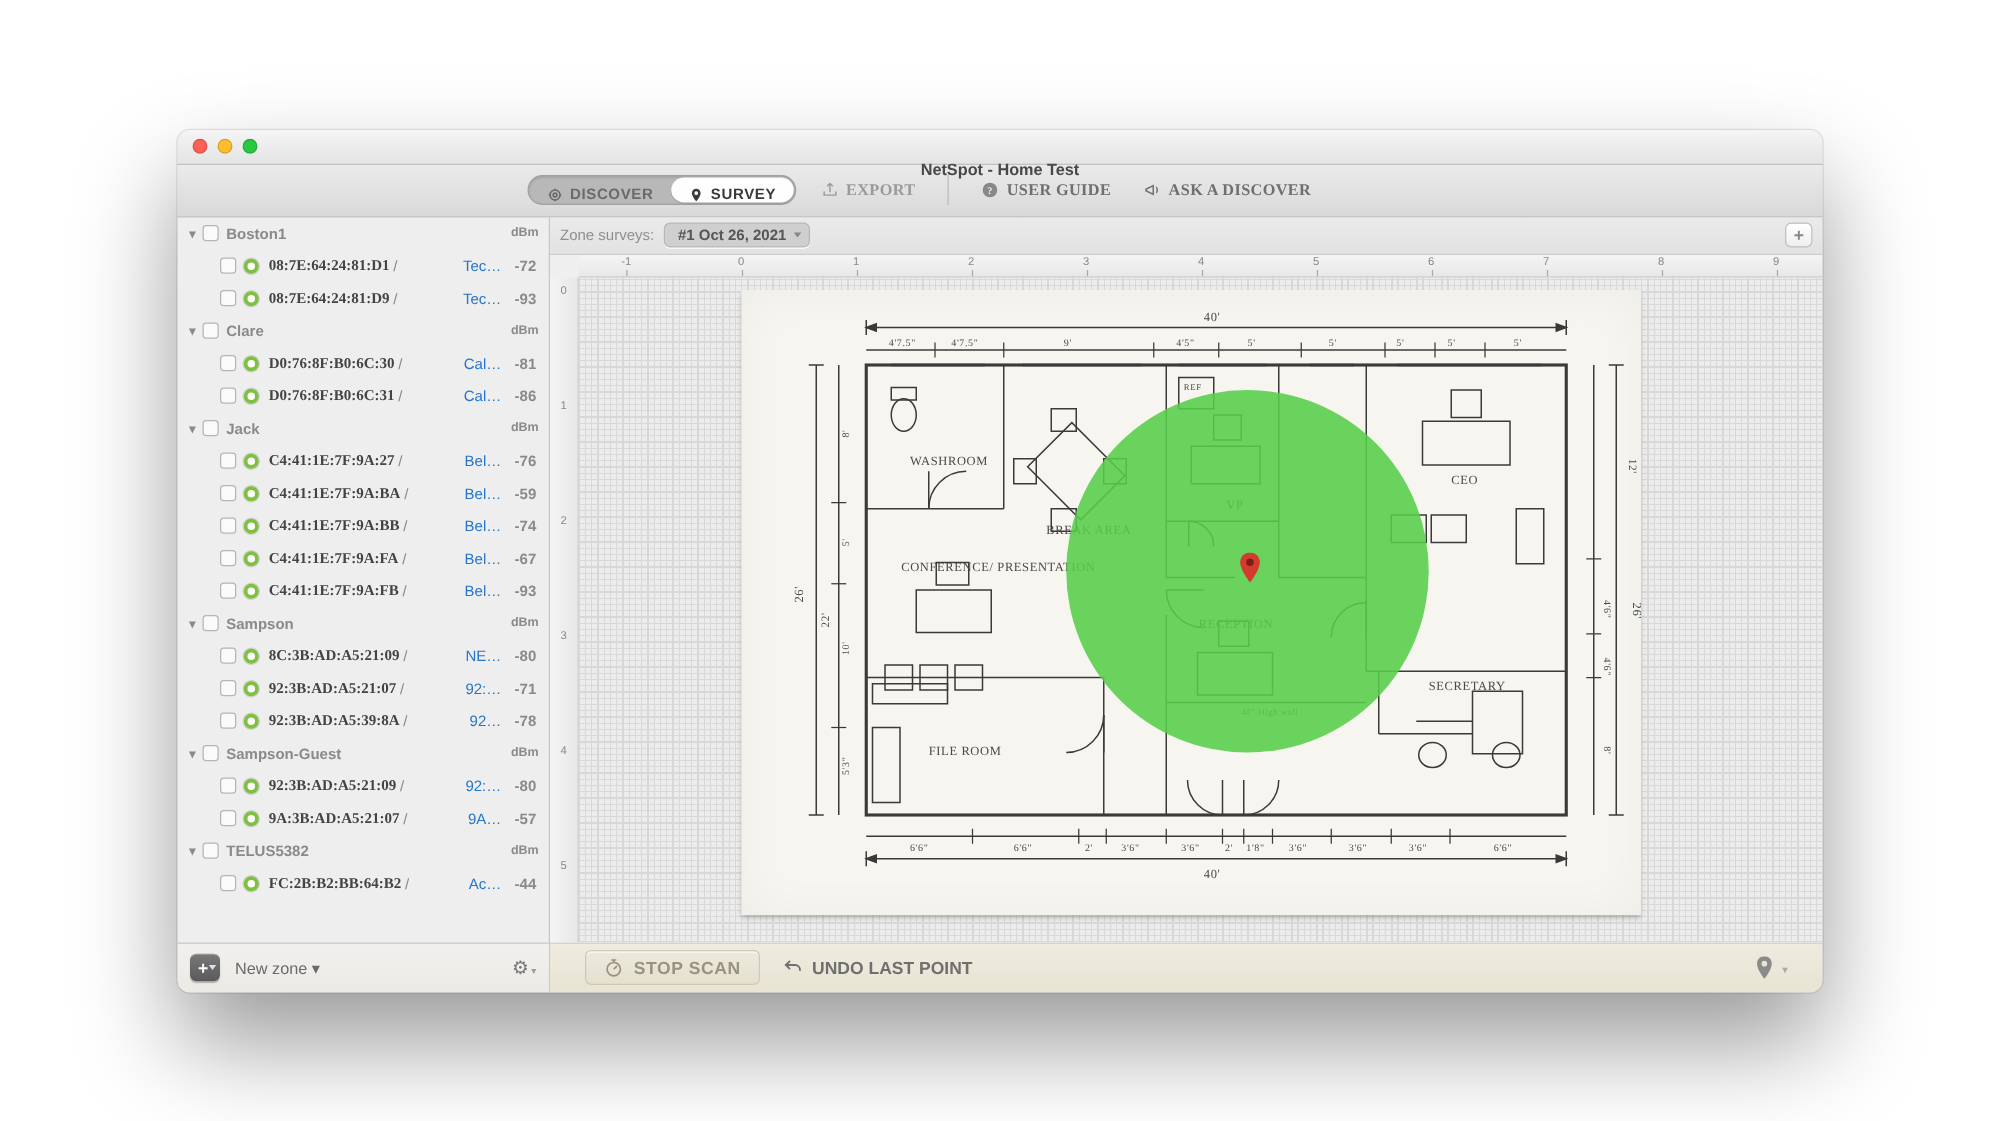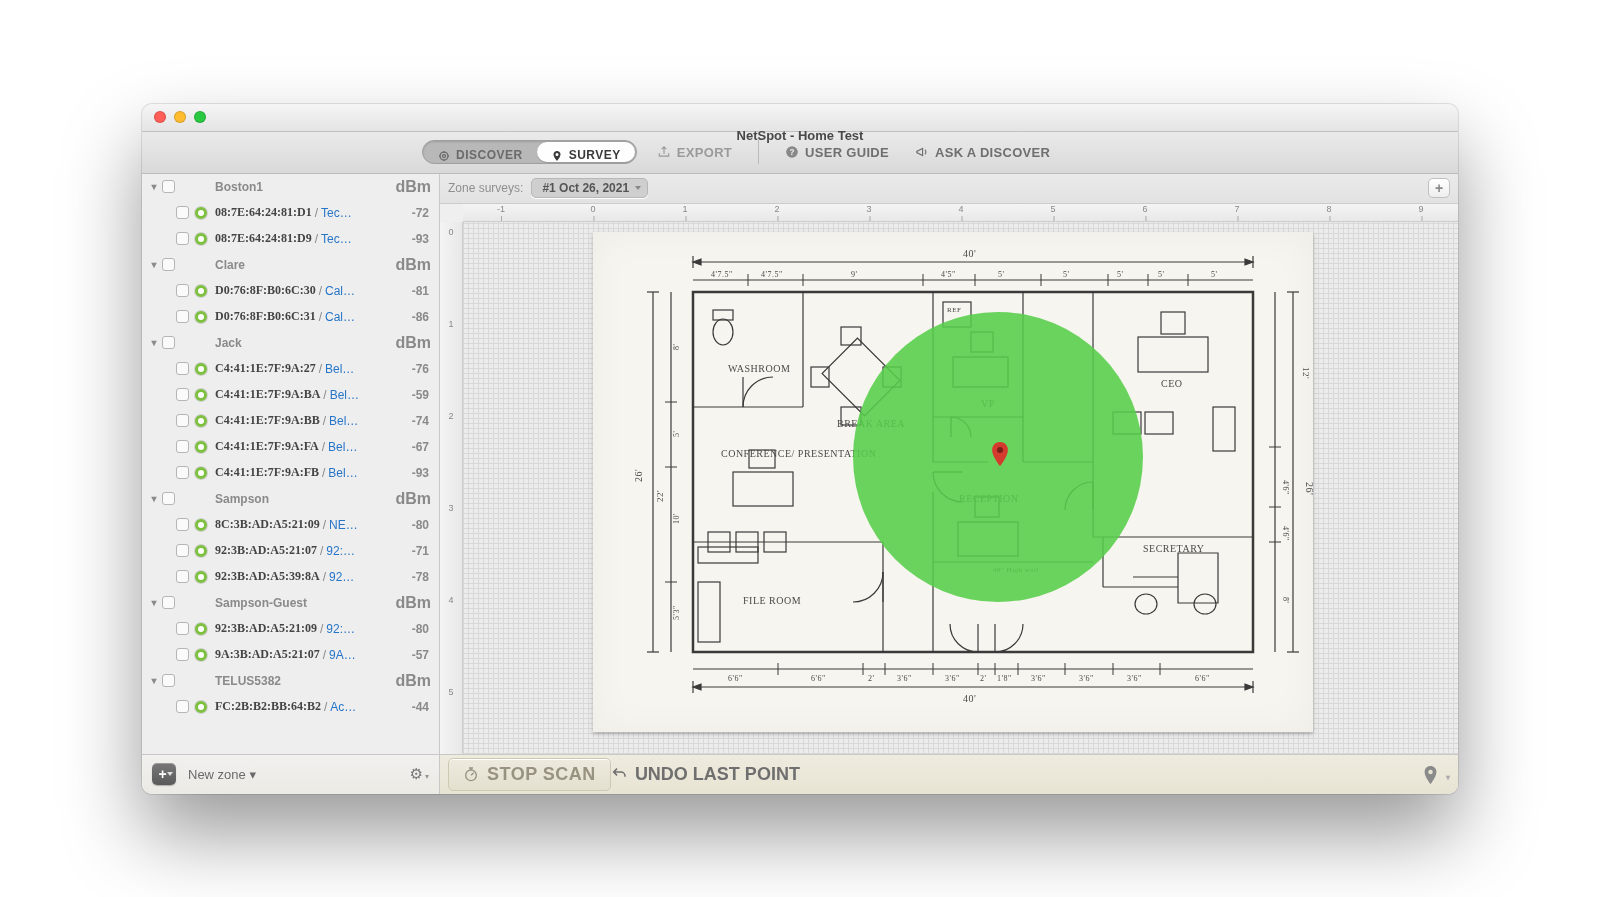--- a/index.html
+++ b/index.html
@@ -53,21 +53,21 @@
     display:flex; align-items:flex-end; gap:6px;
     padding: 0 14px;
     font-size:12px; font-weight:700; letter-spacing:0.5px;
     color:#6a6a6a; border-radius:20px; cursor:pointer;
   }
   .seg-btn.active { background:#fefefe; color:#3a3a3a; box-shadow: 0 1px 1px rgba(0,0,0,0.15); }
   .seg-btn svg { width:12px; height:12px; }
   .tb-btn {
     display:flex; align-items:center; gap:6px;
     font-size:13px; font-weight:600; color:#9a9a9a; letter-spacing:0.3px;
-    cursor:pointer; padding: 4px 6px;
+    cursor:pointer; padding: 4px 6px; font-family: Liberation Serif, serif;
   }
   .tb-btn.enabled { color:#6f6f6f; }
   .tb-btn svg { width:14px; height:14px; }
   .divider-v { width:1px; height:24px; background:#bbb; margin:0 6px; }
   .body { flex:1; display:flex; overflow:hidden; }
   
   .sidebar {
     width: 298px; flex:none;
     background:#eeeeee;
     border-right:1px solid #c8c8c8;
@@ -77,35 +77,35 @@
   .grp-header {
     display:flex; align-items:center; height:26px;
     padding: 0 8px 0 6px; font-size:12px;
     color:#8a8a8a; font-weight:700;
   }
   .grp-header .chev { width:12px; text-align:center; color:#8a8a8a; margin-right:2px; font-size:10px;}
   .cb {
     width:13px; height:13px; border:1px solid #b5b5b5; border-radius:3px;
     background:#fafafa; margin-right:6px; flex:none;
   }
-  .grp-header .name { flex:1;margin-left:34px; }
-  .grp-header .unit { font-size:16px; font-weight:600; }
+  .grp-header .name { flex:1; }
+  .grp-header .unit { font-size:10px; font-weight:600; }
   .net-row {
     display:flex; align-items:center; height:26px;
     padding: 0 4px 0 34px; font-size:12px;
   }
   .net-row:nth-child(even){ }
   .pill {
     width:12px; height:12px; border-radius:50%;
     background:#fff; border:3px solid #7ec13f; margin-right:8px; flex:none;
     box-shadow:0 0 0 1px #d0d0d0;
   }
   .mac { font-weight:700; color:#444;font-family:Liberation Serif, serif; }
   .slash { color:#888; margin: 0 3px; }
-  .vendor { color:#2675c8; flex:1; overflow:hidden; text-overflow:ellipsis; white-space:nowrap;}
+  .vendor { color:#2675c8; flex:1; overflow:hidden; text-overflow:ellipsis; white-space:nowrap;text-align:right;}
   .dbm { width:34px; text-align:right; color:#8a8a8a; font-weight:600; font-size:12px; padding-right:6px;}
   .side-bottom {
     height:40px;
     border-top:1px solid #c8c8c8;
     background: linear-gradient(#f1f0ee, #eceae4);
     display:flex; align-items:center; padding:0 10px; gap:12px;
     font-size:13px; color:#6a6a6a;
   }
   .plus-round {
     width:24px; height:22px; border-radius:5px;
@@ -175,22 +175,22 @@
   }
   .page svg { position:absolute; inset:0; }
   .heat { position:absolute; left:260px; top:80px; width:290px; height:290px; border-radius:50%; background:#56ce4a; opacity:0.88; }
   .pin { position:absolute; left:398px; top:210px; z-index:3; }
   .pin svg { width:18px; height:24px; }
   .fp-label { font: 10px "Comic Sans MS", "Segoe Script", cursive; fill:#4a4a4a; letter-spacing:0.5px;}
   .bottombar {
     height:40px;
     border-top:1px solid #c8c8c8;
     background:linear-gradient(#eeebdf,#e8e4d3);
-    display:flex; align-items:center; padding:0 8px; gap:0;
-    font-size:18px; font-weight:700; color:#8f8f8f;
+    display:flex; align-items:center; padding:0 28px; gap:18px;
+    font-size:14px; font-weight:700; color:#8f8f8f;
   }
   .stop-btn {
     display:flex; align-items:center; gap:8px;
     background:linear-gradient(#edeade,#e4e0cf);
     border:1px solid #cfc9b4; border-radius:5px;
     padding:5px 14px; color:#979380; letter-spacing:0.5px;
     box-shadow:0 1px 0 #fff inset;
   }
   .undo-btn { display:flex; align-items:center; gap:8px; color:#6f6f6f;}
   .pin-ico { margin-left:auto; color:#8a8a8a; position:relative;}

